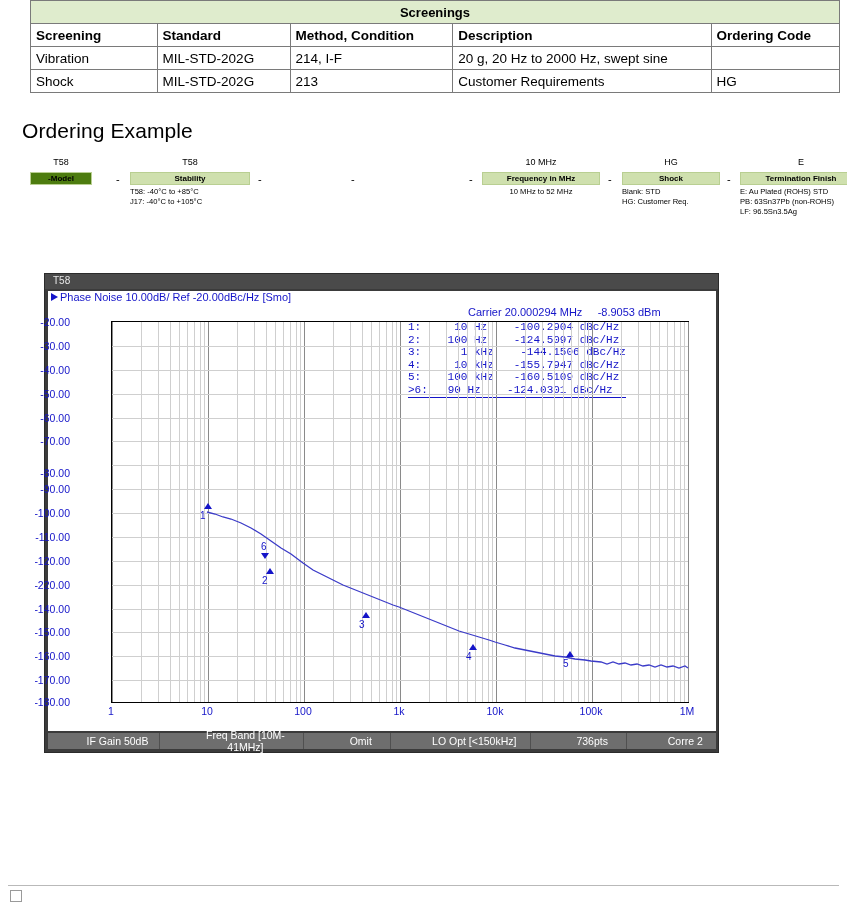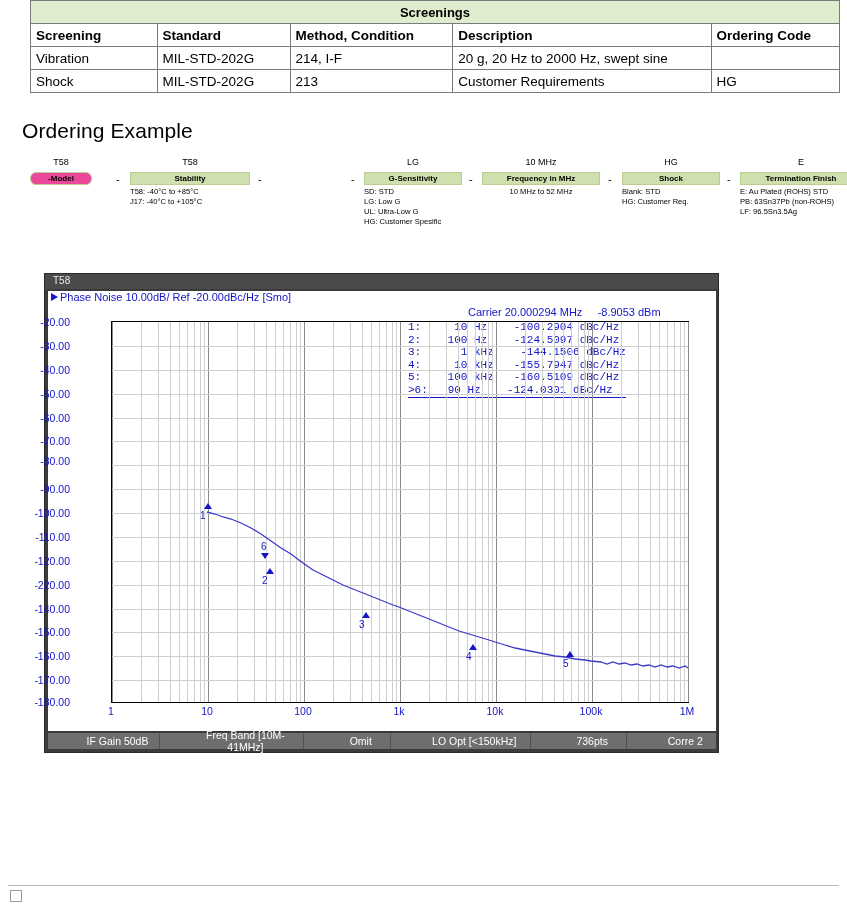--- a/index.html
+++ b/index.html
@@ -88,22 +88,21 @@
   .ord-band {
     background: #cfe0ae;
     border: 1px solid #b9cf92;
     text-align: center;
     font-size: 8px;
     font-weight: bold;
     padding: 1px 0;
     margin-bottom: 2px;
   }
   .ord-band.model {
-    background: #ec4899;
-    border-radius: 6px;
+    background: #4d7c0f;
   }
   .ord-lines div {
     font-size: 7.6px;
     line-height: 10px;
     white-space: nowrap;
   }
   .ord-lines.center div { text-align: center; }
   .dash {
     position: absolute;
     top: 16px;
@@ -313,30 +312,20 @@
       <div class="ord-band">Stability</div>
       <div class="ord-lines">
         <div>T58: -40°C to +85°C</div>
         <div>J17: -40°C to +105°C</div>
       </div>
     </div>
     <div class="dash" style="left:228px;">-</div>
 
     <div class="dash" style="left:321px;">-</div>
 
-    <div class="ord-col" style="left:334px; width:98px;">
-      <div class="ord-code">LG</div>
-      <div class="ord-band">G-Sensitivity</div>
-      <div class="ord-lines">
-        <div>SD: STD</div>
-        <div>LG: Low G</div>
-        <div>UL: Ultra-Low G</div>
-        <div>HG: Customer Spesific</div>
-      </div>
-    </div>
     <div class="dash" style="left:439px;">-</div>
 
     <div class="ord-col" style="left:452px; width:118px;">
       <div class="ord-code">10 MHz</div>
       <div class="ord-band">Frequency in MHz</div>
       <div class="ord-lines center">
         <div>10 MHz to 52 MHz</div>
       </div>
     </div>
     <div class="dash" style="left:578px;">-</div>
@@ -460,21 +449,21 @@
         <div class="hline" style="top:358.1px;"></div>
       </div>
 
       <div class="ylab-wrap">
         <div class="ylab" style="top:31px;">-20.00</div>
         <div class="ylab" style="top:54.9px;">-30.00</div>
         <div class="ylab" style="top:78.8px;">-40.00</div>
         <div class="ylab" style="top:102.6px;">-50.00</div>
         <div class="ylab" style="top:126.5px;">-60.00</div>
         <div class="ylab" style="top:150.4px;">-70.00</div>
-        <div class="ylab" style="top:170px;">-80.00</div>
+        <div class="ylab" style="top:182px;">-80.00</div>
         <div class="ylab" style="top:198.1px;">-90.00</div>
         <div class="ylab" style="top:222px;">-100.00</div>
         <div class="ylab" style="top:245.9px;">-110.00</div>
         <div class="ylab" style="top:269.8px;">-120.00</div>
         <div class="ylab" style="top:293.6px;">-220.00</div>
         <div class="ylab" style="top:317.5px;">-140.00</div>
         <div class="ylab" style="top:341.4px;">-150.00</div>
         <div class="ylab" style="top:365.3px;">-160.00</div>
         <div class="ylab" style="top:389.1px;">-170.00</div>
         <div class="ylab" style="top:411px;">-180.00</div>

